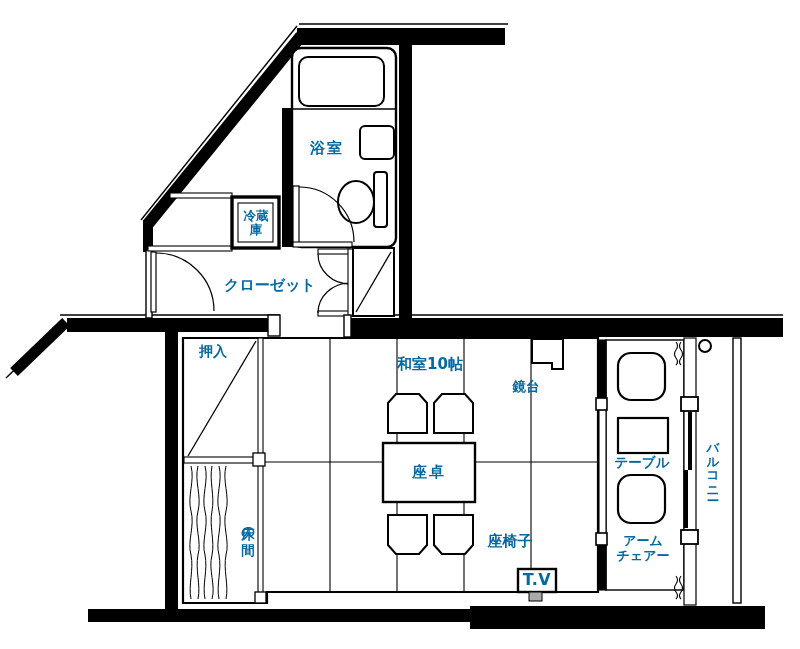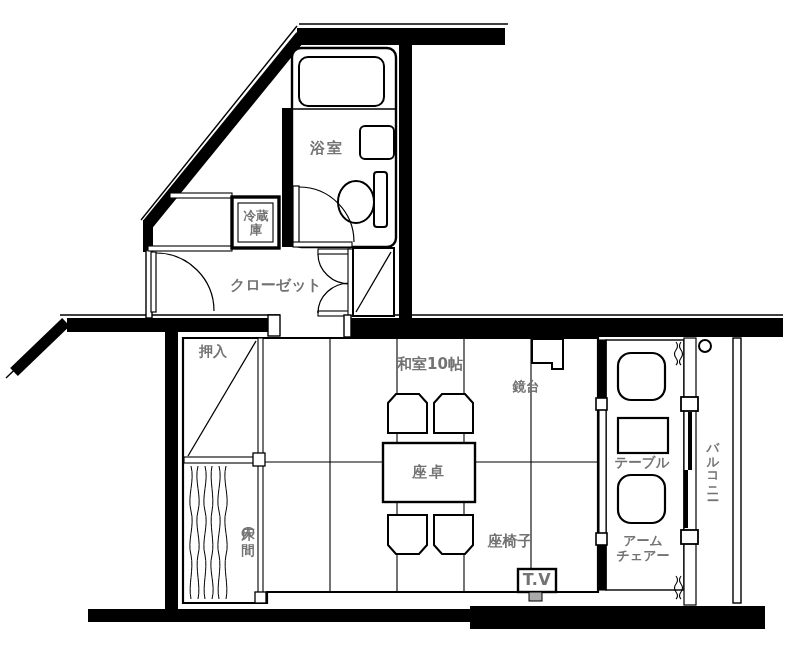--- a/index.html
+++ b/index.html
@@ -2,28 +2,28 @@
 <html><head>
 <meta charset="utf-8">
 <style>
   html,body{margin:0;padding:0;background:#fff;}
   #floorplan{
     position:relative;width:800px;height:649px;background:#ffffff;overflow:hidden;
     font-family:"DejaVu Sans","Liberation Sans",sans-serif;
   }
   #plan-svg{position:absolute;left:0;top:0;}
   .lbl{
-    position:absolute;font-weight:bold;color:#737373;white-space:nowrap;
+    position:absolute;font-weight:bold;color:#0369a1;white-space:nowrap;
     transform:translate(-50%,-50%);line-height:1.12;text-align:center;
     font-family:"DejaVu Sans","Liberation Sans",sans-serif;
   }
   .vert{writing-mode:vertical-rl;text-orientation:upright;letter-spacing:1px;}
   #lbl-bathroom{left:327px;top:148px;font-size:15px;letter-spacing:2px;}
   #lbl-refrigerator{left:256px;top:223px;font-size:12.5px;text-align:center;}
-  #lbl-closet{left:270px;top:285px;font-size:15px;margin-left:6px;}
+  #lbl-closet{left:270px;top:285px;font-size:15px;}
   #lbl-oshiire{left:213px;top:352px;font-size:14px;text-align:center;}
   #lbl-tokonoma{left:248px;top:525px;font-size:13.5px;}
   #lbl-washitsu{left:430px;top:364px;font-size:15px;}
   #lbl-mirror{left:526px;top:387px;font-size:13.5px;}
   #lbl-lowtable{left:429px;top:472px;font-size:15px;letter-spacing:2px;}
   #lbl-floorchair{left:510px;top:541px;font-size:15px;}
   #lbl-tv{left:537px;top:580px;font-size:16px;letter-spacing:0.5px;}
   #lbl-sidetable{left:642px;top:463px;font-size:13.5px;}
   #lbl-armchair{left:643px;top:549px;font-size:13px;}
   #lbl-balcony{left:713px;top:464px;font-size:12.5px;}

